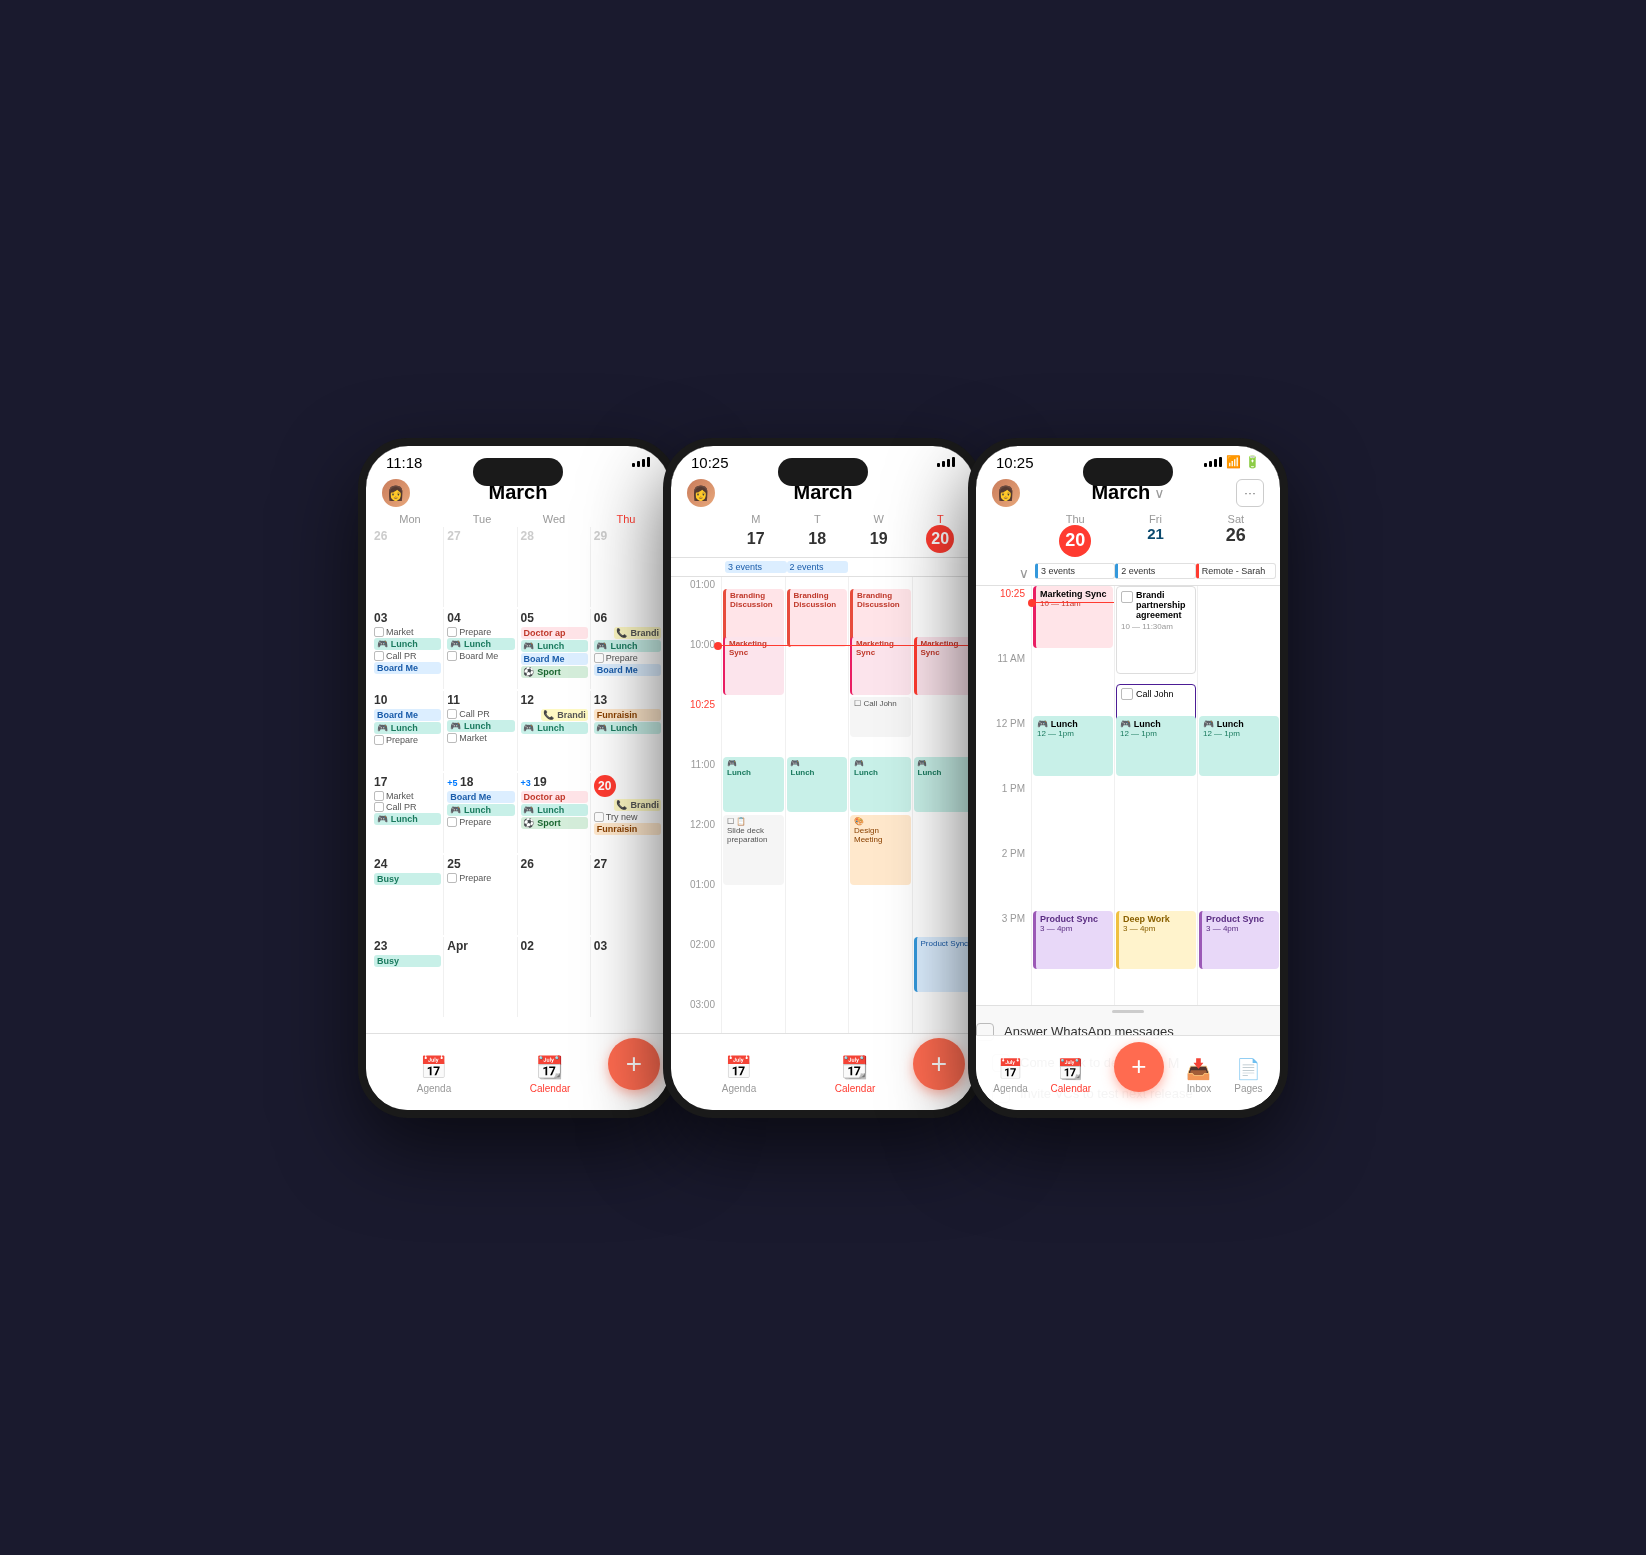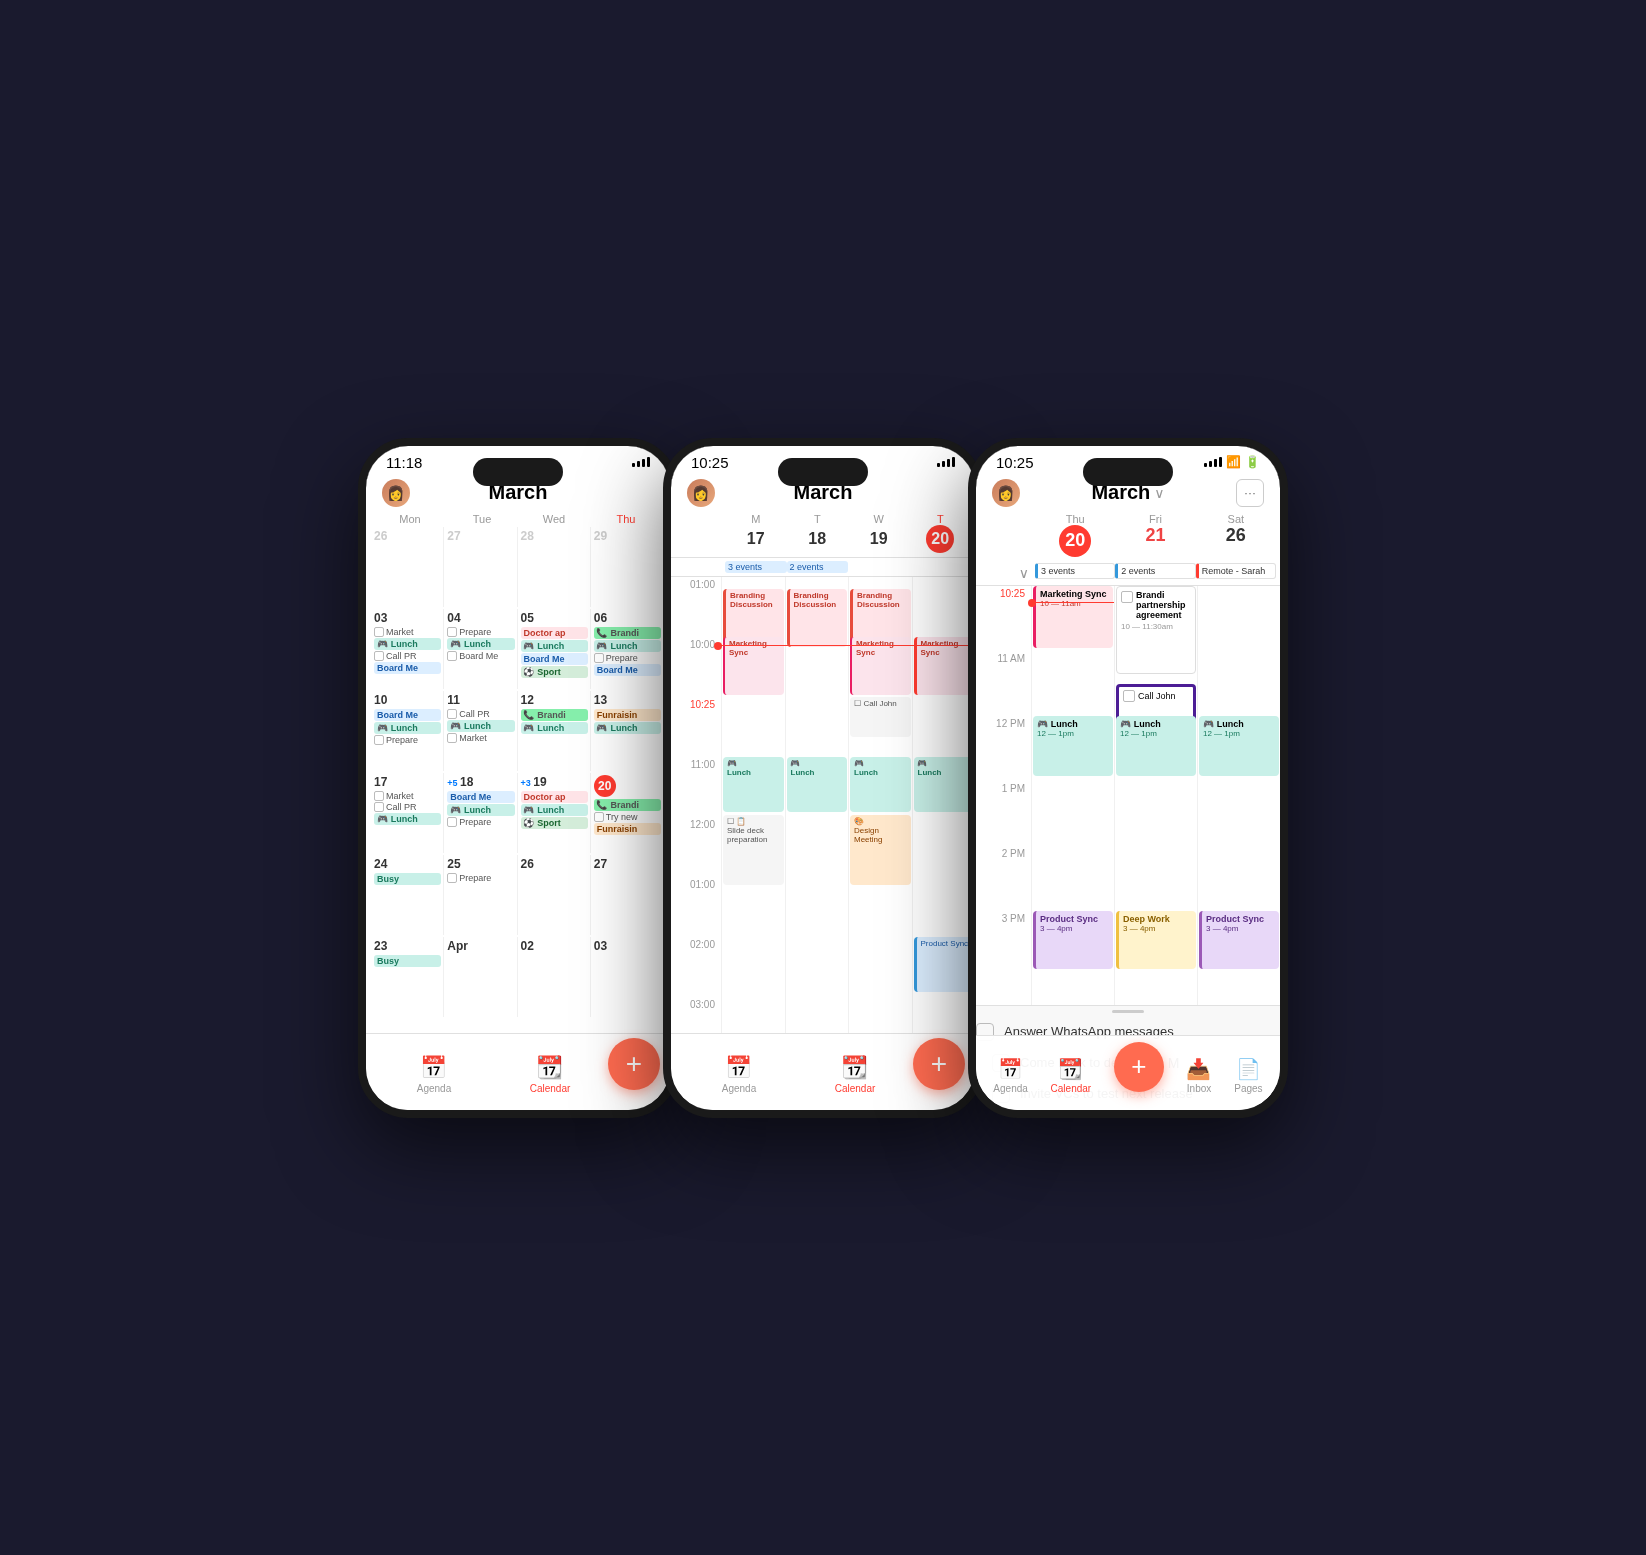--- a/index.html
+++ b/index.html
@@ -163,21 +163,21 @@
       text-overflow: ellipsis;
       display: flex;
       align-items: center;
       gap: 2px;
       font-weight: bold;
     }
     .event-pill.teal { background: #c8f0e8; color: #1a7a5e; }
     .event-pill.pink { background: #ffe4e8; color: #c0392b; }
     .event-pill.blue { background: #dceeff; color: #1a5caa; }
     .event-pill.green { background: #d4edda; color: #1a6630; }
-    .event-pill.gray { background: #86efac; color: #555; }
+    .event-pill.gray { background: #fef9c3; color: #555; margin-left: 20px; }
     .event-pill.orange { background: #ffe8cc; color: #8a4000; }
     .event-check {
       display: flex;
       align-items: center;
       gap: 2px;
       font-size: 9px;
       color: #555;
       margin-bottom: 1px;
     }
     .mini-check {
@@ -731,21 +731,21 @@
         </div>
 
         <div style="display:grid;grid-template-columns:55px repeat(3,1fr);padding:0 4px 4px;text-align:center;">
           <div></div>
           <div>
             <div style="font-size:11px;color:#999">Thu</div>
             <div style="width:32px;height:32px;background:#ff3b30;color:#fff;border-radius:50%;display:flex;align-items:center;justify-content:center;font-size:18px;font-weight:700;margin:0 auto;">20</div>
           </div>
           <div>
             <div style="font-size:11px;color:#999">Fri</div>
-            <div style="font-size:18px;font-weight:600;color:#ef4444">21</div>
+            <div style="font-size:15px;font-weight:600;color:#0c4a6e">21</div>
           </div>
           <div>
             <div style="font-size:11px;color:#999">Sat</div>
             <div style="font-size:18px;font-weight:600;color:#333">26</div>
           </div>
         </div>
 
         <div style="display:grid;grid-template-columns:55px repeat(3,1fr);padding:2px 4px 4px;border-bottom:0.5px solid #e0e0e0;font-size:10px;align-items:start;">
           <div style="font-size:14px;color:#999;padding-top:2px;text-align:right;padding-right:6px;">∨</div>
           <div>
@@ -797,21 +797,21 @@
             <div style="border-left:0.5px solid #f0f0f0;position:relative;">
 
               <div style="position:absolute;left:1px;right:1px;top:0;height:88px;background:#fff;border:1px solid #ddd;border-radius:4px;padding:3px 4px;font-size:9px;">
                 <div style="display:flex;gap:3px;align-items:flex-start">
                   <div style="width:12px;height:12px;border:1px solid #bbb;border-radius:2px;flex-shrink:0;margin-top:1px;"></div>
                   <div><strong>Brandi partnership agreement</strong></div>
                 </div>
                 <div style="color:#999;font-size:8px;margin-top:2px">10 — 11:30am</div>
               </div>
 
-              <div style="position:absolute;left:1px;right:1px;top:98px;height:38px;background:#fff;border:3px solid #4c1d95;border-radius:4px;padding:3px 4px;font-size:9px;">
+              <div style="position:absolute;left:1px;right:1px;top:98px;height:38px;background:#fff;border:1px solid #4c1d95;border-radius:4px;padding:3px 4px;font-size:9px;">
                 <div style="display:flex;gap:3px;align-items:center">
                   <div style="width:12px;height:12px;border:1px solid #bbb;border-radius:2px;flex-shrink:0;"></div>
                   <div>Call John</div>
                 </div>
               </div>
 
               <div style="position:absolute;left:1px;right:1px;top:130px;height:60px;background:#c8f0e8;border-radius:4px;padding:3px 4px;font-size:9px;">
                 <div>🎮 <strong>Lunch</strong></div>
                 <div style="color:#1a7a5e;font-size:8px">12 — 1pm</div>
               </div>

